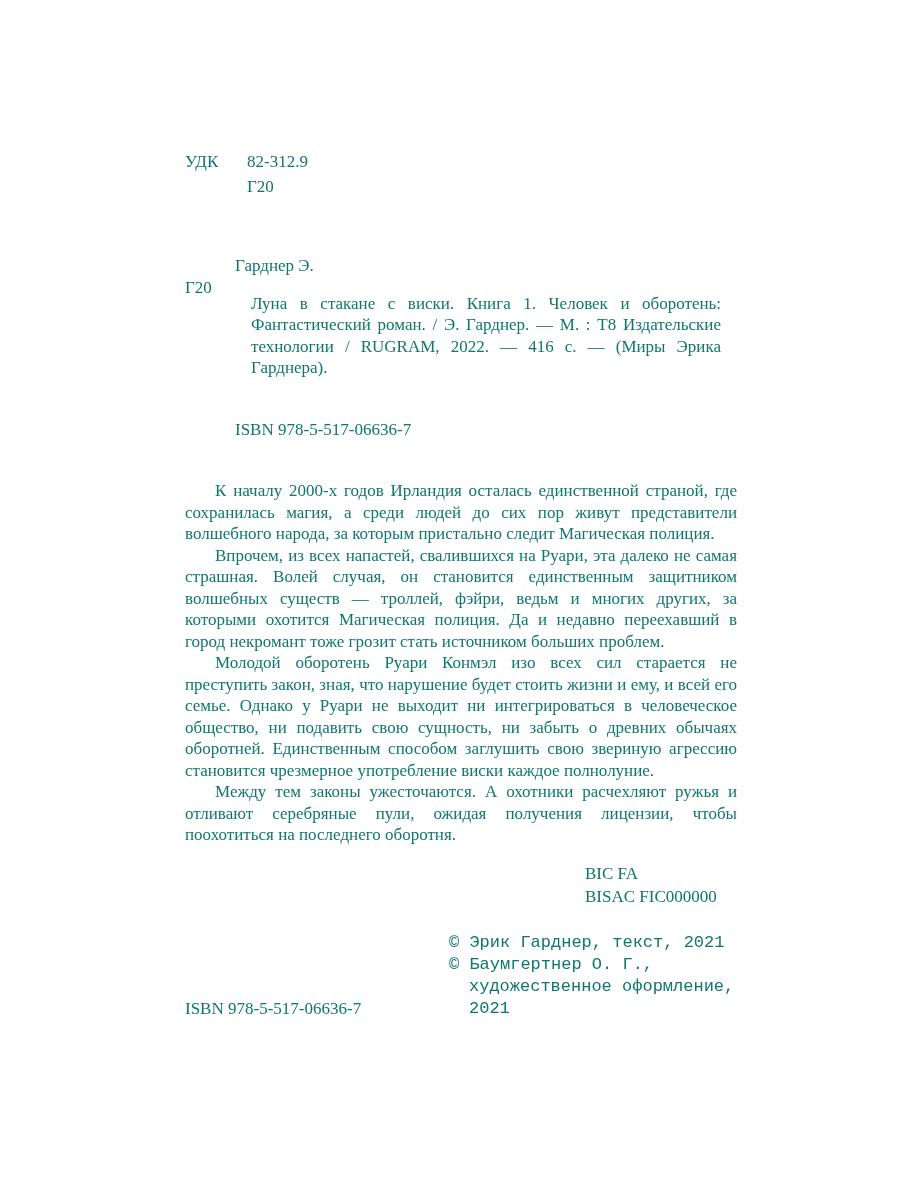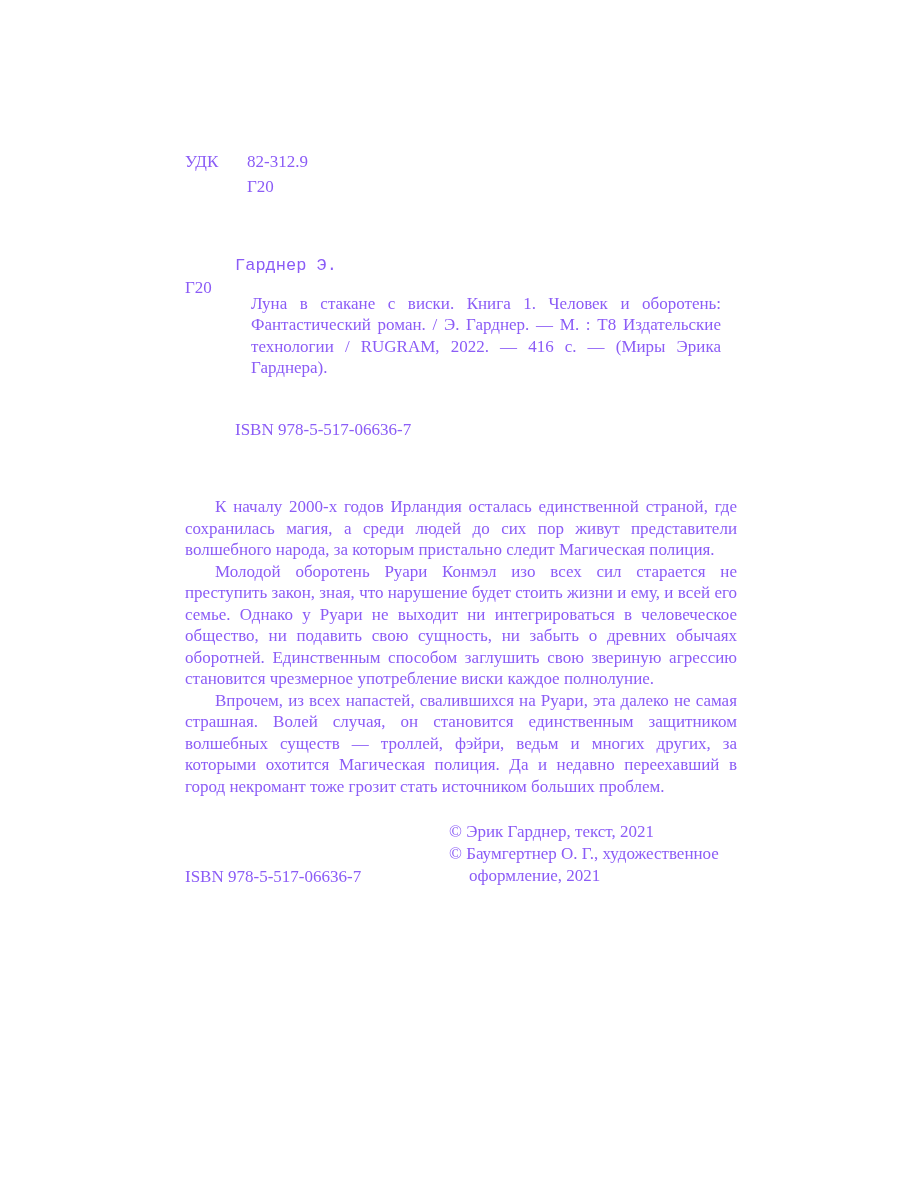--- a/index.html
+++ b/index.html
@@ -6,21 +6,21 @@
     margin: 0;
     padding: 0;
     background: #ffffff;
   }
   .page {
     position: relative;
     width: 900px;
     height: 1200px;
     margin: 0 auto;
     background: #ffffff;
-    color: #8b5cf6;
+    color: #0f766e;
     font-family: "Liberation Serif", "DejaVu Serif", serif;
     font-size: 17px;
     line-height: 21.5px;
     box-sizing: border-box;
     padding: 150px 163px 0 185px;
     overflow: hidden;
   }
 
   
   .head-block {
@@ -36,42 +36,41 @@
   }
   .head-value {
     flex: 1;
     margin-left: 12px;
   }
 
   
   .bib-author {
     margin-left: 50px;
     margin-bottom: 0;
-    font-family: Liberation Mono, monospace;
   }
   .bib-row {
     display: flex;
   }
   .bib-code {
     width: 50px;
     flex: 0 0 50px;
   }
   .bib-entry {
     margin: 16px;
     flex: 1;
     text-align: justify;
   }
   .bib-isbn {
     margin-top: 24px;
     margin-left: 50px;
   }
 
   
   .annotation {
-    margin-top: 56px;
+    margin-top: 40px;
   }
   .annotation p {
     margin: 0;
     text-align: justify;
     text-indent: 30px;
   }
 
   
   .codes-block {
     margin-top: 16px;
@@ -86,20 +85,21 @@
     justify-content: space-between;
     align-items: flex-end;
   }
   .footer-isbn {
     flex: 0 0 auto;
   }
   .copyright-block {
     flex: 0 0 288px;
     width: 288px;
     line-height: 22px;
+    font-family: Liberation Mono, monospace;
   }
   .copyright-item {
     padding-left: 20px;
     text-indent: -20px;
   }
 </style>
 </head>
 <body>
 
 <div class="page">
@@ -119,24 +119,29 @@
     <div class="bib-author">Гарднер Э.</div>
     <div class="bib-row">
       <span class="bib-code">Г20</span>
       <p class="bib-entry">Луна в стакане с виски. Книга 1. Человек и оборотень: Фантастический роман. / Э. Гарднер. — М. : Т8 Издательские технологии / RUGRAM, 2022. — 416 с. — (Миры Эрика Гарднера).</p>
     </div>
     <div class="bib-isbn">ISBN 978-5-517-06636-7</div>
   </div>
 
   <div class="annotation">
     <p>К началу 2000-х годов Ирландия осталась единственной страной, где сохранилась магия, а среди людей до сих пор живут представители волшебного народа, за которым пристально следит Магическая полиция.</p>
+    <p>Впрочем, из всех напастей, свалившихся на Руари, эта далеко не самая страшная. Волей случая, он становится единственным защитником волшебных существ — троллей, фэйри, ведьм и многих других, за которыми охотится Магическая полиция. Да и недавно переехавший в город некромант тоже грозит стать источником больших проблем.</p>
     <p>Молодой оборотень Руари Конмэл изо всех сил старается не преступить закон, зная, что нарушение будет стоить жизни и ему, и всей его семье. Однако у Руари не выходит ни интегрироваться в человеческое общество, ни подавить свою сущность, ни забыть о древних обычаях оборотней. Единственным способом заглушить свою звериную агрессию становится чрезмерное употребление виски каждое полнолуние.</p>
-    <p>Впрочем, из всех напастей, свалившихся на Руари, эта далеко не самая страшная. Волей случая, он становится единственным защитником волшебных существ — троллей, фэйри, ведьм и многих других, за которыми охотится Магическая полиция. Да и недавно переехавший в город некромант тоже грозит стать источником больших проблем.</p>
+    <p>Между тем законы ужесточаются. А охотники расчехляют ружья и отливают серебряные пули, ожидая получения лицензии, чтобы поохотиться на последнего оборотня.</p>
   </div>
 
+  <div class="codes-block">
+    <div>BIC FA</div>
+    <div>BISAC FIC000000</div>
+  </div>
 
   <div class="footer-section">
     <div class="footer-isbn">ISBN 978-5-517-06636-7</div>
     <div class="copyright-block">
       <div class="copyright-item">© Эрик Гарднер, текст, 2021</div>
       <div class="copyright-item">© Баумгертнер О. Г., художественное оформление, 2021</div>
     </div>
   </div>
 
 </div>

